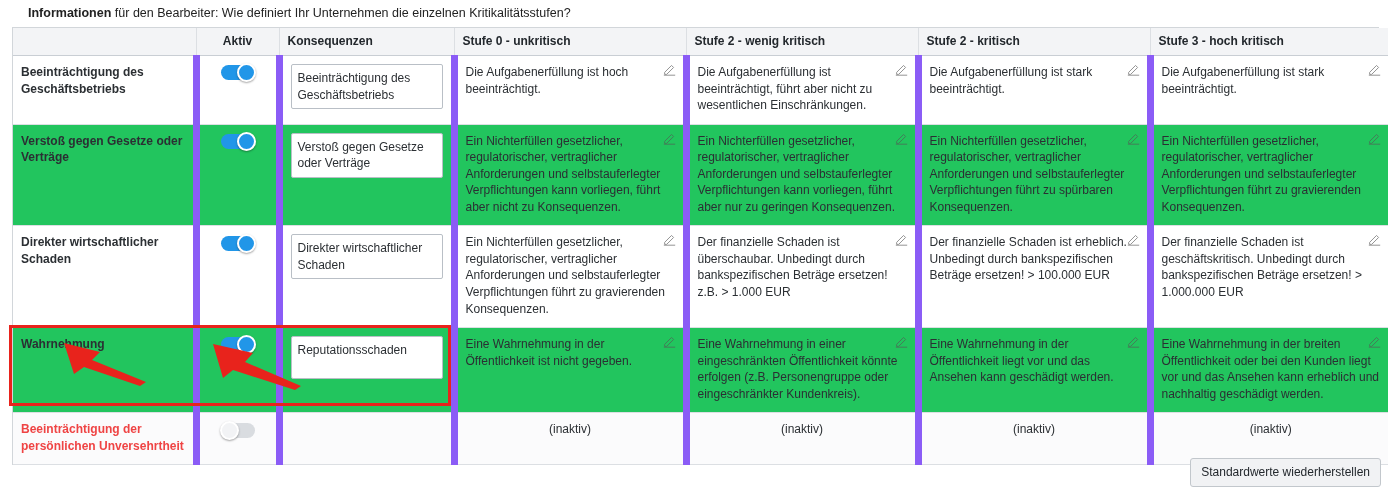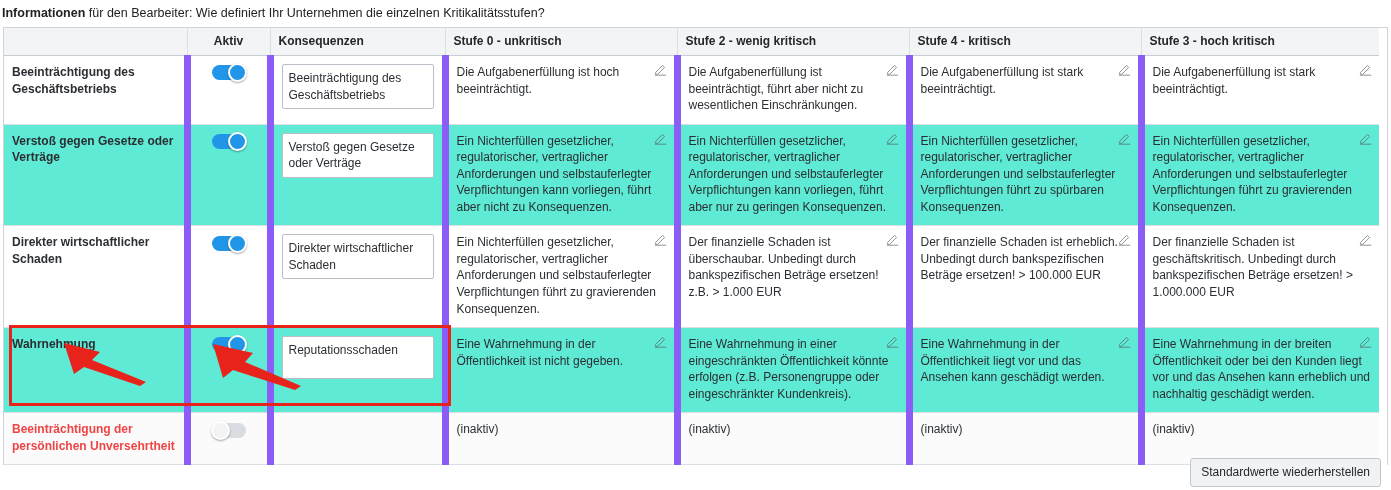--- a/index.html
+++ b/index.html
@@ -9,27 +9,27 @@
     font-family: "Liberation Sans", sans-serif;
   }
   #page {
     position: relative;
     width: 1391px;
     height: 490px;
     background: #ffffff;
     overflow: hidden;
   }
   .info-line {
-    padding: 6px 10px 7px 2px;
+    padding: 6px 10px 7px 28px;
     font-size: 12.5px;
     color: #222;
   }
   .info-line b { font-weight: bold; }
   .table-wrap {
-    margin: 0 3px;
+    margin: 0 12px;
     border: 1px solid #d2d6da;
     border-bottom: none;
   }
   table.grid {
     width: 1375px;
     border-collapse: collapse;
     table-layout: fixed;
   }
   table.grid th {
     background: #f3f4f6;
@@ -47,21 +47,21 @@
   table.grid td {
     border-right: 7px solid #8b5cf6;
     border-bottom: 1px solid #dcdfe3;
     vertical-align: top;
     font-size: 12px;
     color: #2b2f33;
     padding: 8px 8px 10px 8px;
     background: #ffffff;
     line-height: 1.38;
   }
-  table.grid tr.alt td { background: #5eead4; }
+  table.grid tr.alt td { background: #22c55e; }
   table.grid td:last-child, table.grid th:last-child { border-right: none; }
   td.c-name {
     font-weight: bold;
     font-size: 12px;
     color: #1d2125;
     padding-top: 9px;
     padding-left: 10px;
   }
   td.c-active { text-align: center; vertical-align: top; padding-top: 11px; }
   td.c-label { padding: 8px 10px 10px 8px; }
@@ -107,20 +107,21 @@
   }
 
   .edit-icon {
     position: absolute;
     top: 7px; right: 7px;
     width: 13px; height: 13px;
     cursor: pointer;
     opacity: .65;
   }
   .inactive-cell {
+    text-align: center;
     color: #7a7f85;
     font-size: 12px;
     padding-top: 10px;
   }
   tr.row-inactive td { background: #fbfbfc; }
   tr.row-inactive td.c-name { color: #ef4444; }
 
   .highlight-box {
     position: absolute;
     border: 3px solid #e8231c;
@@ -166,21 +167,21 @@
         <col style="width:232px">
         <col style="width:238px">
       </colgroup>
       <thead>
         <tr>
           <th></th>
           <th class="c-active">Aktiv</th>
           <th>Konsequenzen</th>
           <th>Stufe 0 - unkritisch</th>
           <th>Stufe 2 - wenig kritisch</th>
-          <th>Stufe 4 - kritisch</th>
+          <th>Stufe 2 - kritisch</th>
           <th>Stufe 3 - hoch kritisch</th>
         </tr>
       </thead>
       <tbody>
 
         <tr>
           <td class="c-name">Beeinträchtigung des Geschäftsbetriebs</td>
           <td class="c-active">
             <span class="toggle"><span class="knob"></span></span>
           </td>

